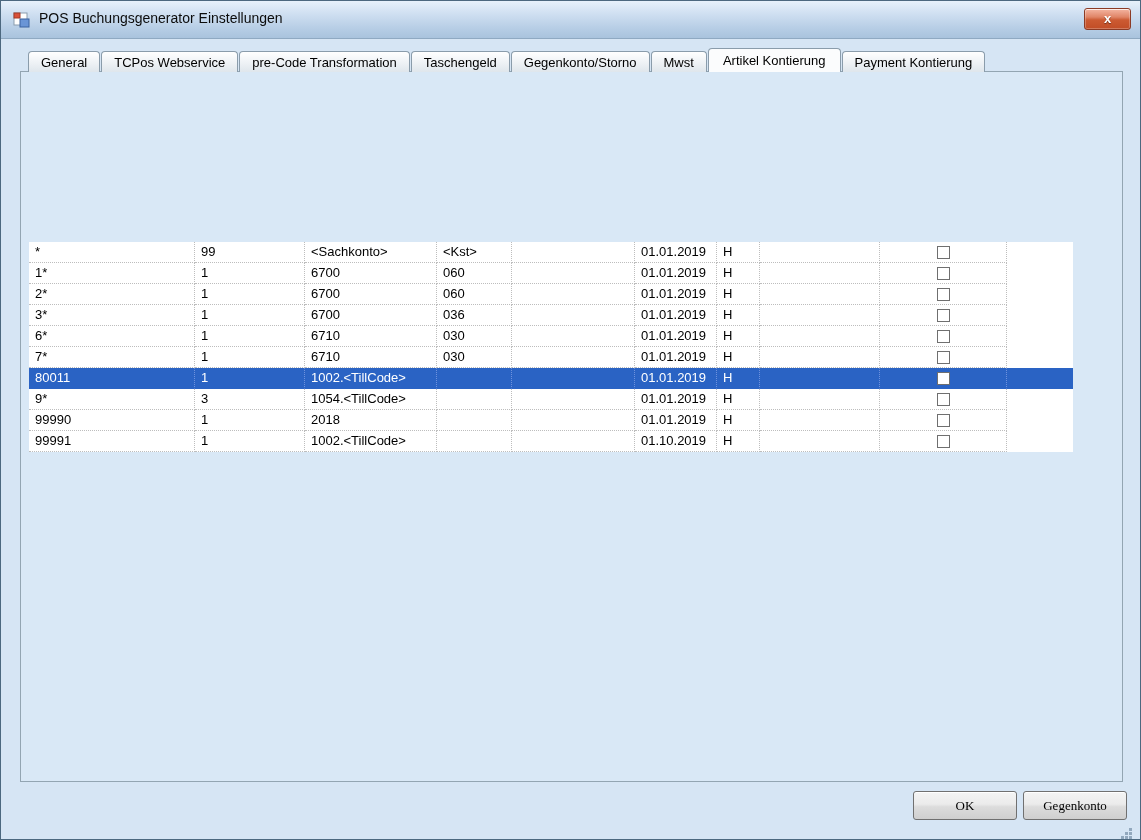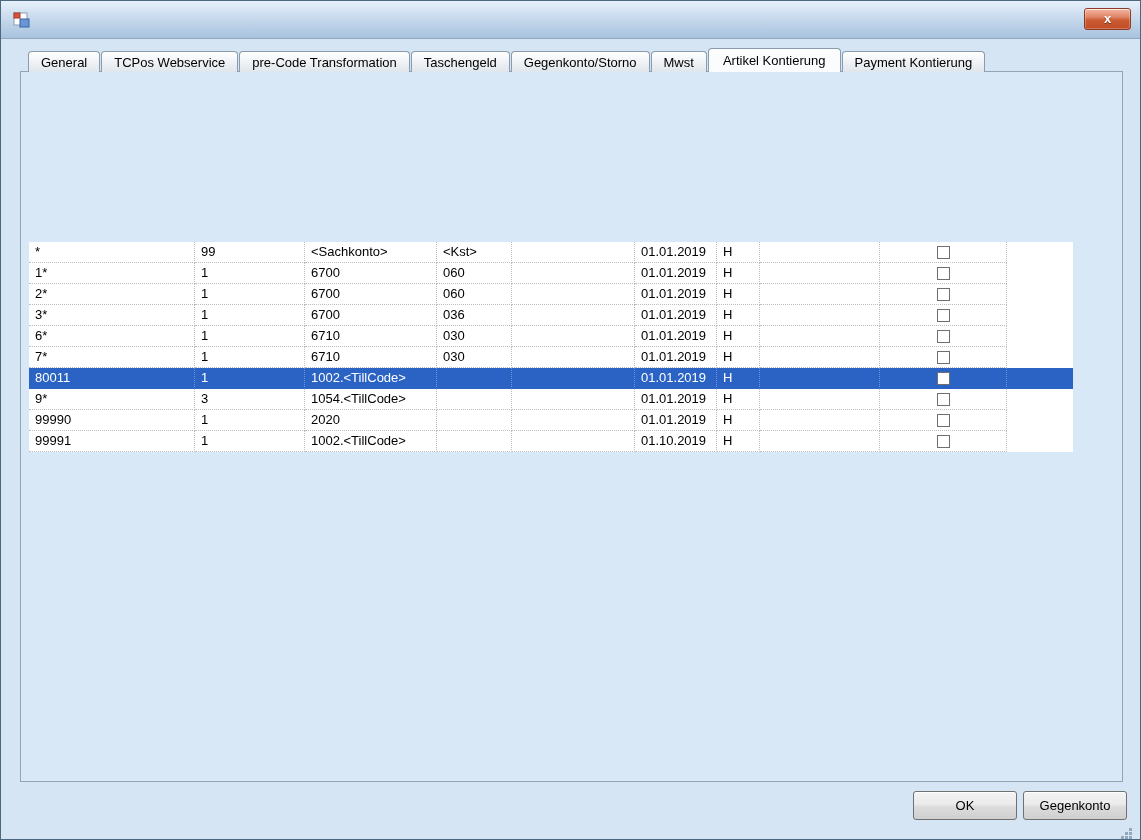--- a/index.html
+++ b/index.html
@@ -88,35 +88,36 @@
   
   .side-btn { position:absolute; left:1080px; width:34px; height:34px; border:1px solid #9a958b; border-radius:2px;
     background:linear-gradient(180deg,#faf9f7 0%,#e9e6e0 55%,#d9d5cc 100%);
     display:flex; align-items:center; justify-content:center;
     box-shadow:inset 0 1px 0 #fff; }
   .side-btn.focused { border-color:#3c7fb1; box-shadow:inset 0 0 0 1px #a5cdec; }
 
   
   .btn { position:absolute; top:790px; width:104px; height:29px; border:1px solid #707070; border-radius:3px;
     background:linear-gradient(180deg,#f4f4f4 0%,#ebebeb 45%,#dcdcdc 55%,#cfcfcf 100%);
-    box-shadow:inset 0 1px 0 #fff; text-align:center; line-height:27px; font-size:13px; }
+    box-shadow:inset 0 1px 0 #fff; text-align:center; line-height:27px; font-size:13px;font-family:Liberation Serif, serif; }
   .grip { position:absolute; right:8px; bottom:8px; width:3px; height:3px; background:#92a8bd;
     box-shadow:-4px 4px 0 #92a8bd, 0 4px 0 #92a8bd, -8px 8px 0 #92a8bd, -4px 8px 0 #92a8bd, 0 8px 0 #92a8bd; }
 </style>
 </head>
 <body>
 
 <div class="win">
 
   <div class="titlebar">
     <svg class="title-icon" viewBox="0 0 17 16">
       <rect x="1" y="1" width="13" height="12" fill="#ffffff" stroke="#8b9dae"></rect>
       <rect x="1" y="1" width="6" height="5" fill="#d9513a" stroke="#a43b27"></rect>
       <rect x="7" y="7" width="9" height="8" fill="#6a95d6" stroke="#3b62a0"></rect>
     </svg>
+    <span class="title-text">POS Buchungsgenerator Einstellungen</span>
     <div class="close-btn">x</div>
   </div>
 
   <div class="tabstrip">
       <div class="tab">
         <span class="tab-label">General</span>
       </div>
       <div class="tab">
         <span class="tab-label">TCPos Webservice</span>
       </div>
@@ -309,21 +310,21 @@
           <div class="gcell c5">01.01.2019</div>
           <div class="gcell c6">H</div>
           <div class="gcell c7"></div>
           <div class="gcell c8 ccheck">
             <div class="gridcheck"></div>
           </div>
         </div>
         <div class="grow">
           <div class="gcell c0">99990</div>
           <div class="gcell c1">1</div>
-          <div class="gcell c2">2020</div>
+          <div class="gcell c2">2018</div>
           <div class="gcell c3"></div>
           <div class="gcell c4"></div>
           <div class="gcell c5">01.01.2019</div>
           <div class="gcell c6">H</div>
           <div class="gcell c7"></div>
           <div class="gcell c8 ccheck">
             <div class="gridcheck"></div>
           </div>
         </div>
         <div class="grow">

